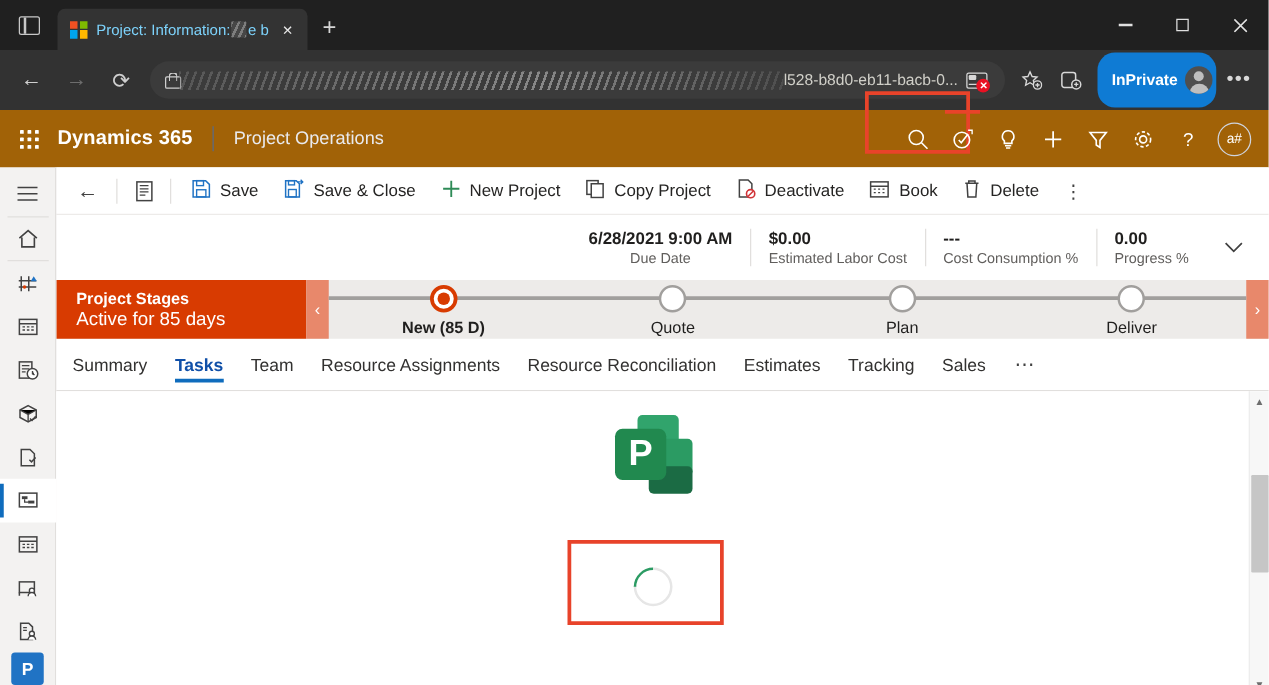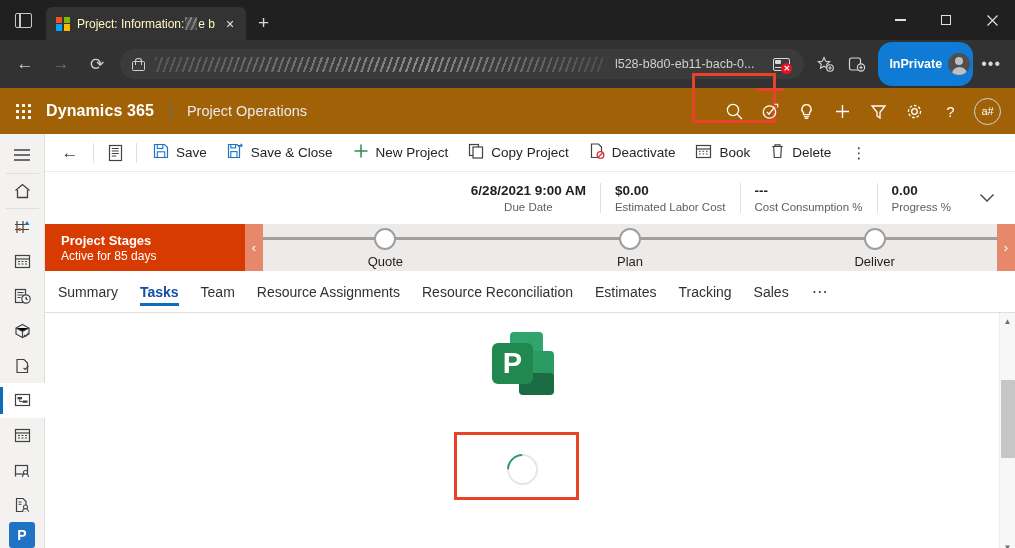--- a/index.html
+++ b/index.html
@@ -26,21 +26,21 @@
     height: 33px; width: 200px; background: #333333; border-radius: 6px 6px 0 0;
     display: flex; align-items: center; padding: 0 8px 0 10px; gap: 7px;
     position: relative;
   }
   .ms-logo { width: 14px; height: 14px; display: grid; grid-template-columns: 1fr 1fr; grid-template-rows: 1fr 1fr; gap: 1.5px; flex: 0 0 auto; }
   .ms-logo i { display:block; }
   .ms-logo i:nth-child(1){background:#f25022;}
   .ms-logo i:nth-child(2){background:#7fba00;}
   .ms-logo i:nth-child(3){background:#00a4ef;}
   .ms-logo i:nth-child(4){background:#ffb900;}
-  .tab-title { font-size: 12px; color: #fef9c3; white-space: nowrap; overflow: hidden; flex: 1; display:flex; align-items:center; gap:1px;justify-content:flex-end; }
+  .tab-title { font-size: 12px; color: #7dd3fc; white-space: nowrap; overflow: hidden; flex: 1; display:flex; align-items:center; gap:1px;justify-content:flex-end; }
   .redact {
     display: inline-block; height: 13px; width: 52px; vertical-align: middle;
     background: repeating-linear-gradient(115deg, #8b8b8b 0 2px, #4a4a4a 2px 5px);
     border-radius: 1px; opacity: .85;
   }
   .tab-close { color: #e8e8e8; font-size: 14px; line-height: 1; width: 16px; text-align: center; cursor: default; }
   .tab-new { color: #d6d6d6; font-size: 19px; margin: 0 0 6px 12px; font-weight: 300; }
 
   .winbtns { position: absolute; right: 0; top: 0; height: 40px; display: flex; }
   .winbtn { width: 46px; height: 40px; display: flex; align-items: center; justify-content: center; color: #e0e0e0; font-size: 12px; }
@@ -48,21 +48,21 @@
   .winbtn .ln { width: 11px; height: 1.3px; background: #e0e0e0; }
 
   .browser-toolbar {
     height: 48px; background: #323232; display: flex; align-items: center; padding: 0 8px; gap: 2px;
     position: relative;
   }
   .navbtn { width: 34px; height: 34px; display:flex; align-items:center; justify-content:center; color:#cfcfcf; font-size:17px; }
   .navbtn.disabled { color: #6d6d6d; }
   .urlbar {
     flex: 1; height: 30px; background: #3b3b3b; border-radius: 15px;
-    display: flex; align-items: center; padding: 0 8px 0 12px; gap: 12px; margin: 0 4px;
+    display: flex; align-items: center; padding: 0 8px 0 12px; gap: 0; margin: 0 4px;
     overflow: hidden;
   }
   .lock { width: 11px; height: 13px; position: relative; flex: 0 0 auto; }
   .lock:before { content:""; position:absolute; left:0; bottom:0; width:11px; height:8px; border:1.3px solid #cfcfcf; border-radius:1.5px; }
   .lock:after { content:""; position:absolute; left:2.7px; top:0; width:5.5px; height:6px; border:1.3px solid #cfcfcf; border-bottom:none; border-radius:3px 3px 0 0; }
   .url-redact {
     flex: 1; height: 15px; min-width: 0;
     background: repeating-linear-gradient(110deg, rgba(200,200,200,.55) 0 2px, rgba(60,60,60,.9) 2px 6px);
     -webkit-mask-image: linear-gradient(to right, rgba(0,0,0,.35), rgba(0,0,0,1) 60%, rgba(0,0,0,.25));
             mask-image: linear-gradient(to right, rgba(0,0,0,.35), rgba(0,0,0,1) 60%, rgba(0,0,0,.25));
@@ -153,21 +153,21 @@
   .metric-lbl { font-size: 11.5px; color: #605e5c; white-space: nowrap; }
   .metric-chev { padding: 0 6px 0 14px; color: #424242; font-size: 14px; }
 
   
   .bpf { height: 47px; display: flex; background: #edebe9; }
   .bpf-head {
     width: 200px; background: #d83b01; color: #fff; display: flex; flex-direction: column;
     justify-content: center; padding-left: 16px; gap: 1px; flex: 0 0 auto;
   }
   .bpf-head .t1 { font-size: 13px; font-weight: bold; }
-  .bpf-head .t2 { font-size: 12px; }
+  .bpf-head .t2 { font-size: 15px; }
   .bpf-arrow-l, .bpf-arrow-r {
     width: 18px; background: #e8886b; color: #fff; display: flex; align-items: center; justify-content: center;
     font-size: 13px; flex: 0 0 auto;
   }
   .bpf-stages { flex: 1; position: relative; display: flex; min-width: 0; }
   .bpf-line { position: absolute; left: 0; right: 0; top: 13px; height: 3px; background: #a19f9d; }
   .stage { flex: 1; position: relative; display: flex; flex-direction: column; align-items: center; }
   .stage-dot {
     width: 22px; height: 22px; border-radius: 50%; background: #fff; border: 2.5px solid #a19f9d;
     margin-top: 4px; z-index: 2;
@@ -551,20 +551,24 @@
       </div>
 
       <div class="bpf">
         <div class="bpf-head">
           <span class="t1">Project Stages</span>
           <span class="t2">Active for 85 days</span>
         </div>
         <div class="bpf-arrow-l">‹</div>
         <div class="bpf-stages">
           <div class="bpf-line"></div>
+          <div class="stage active">
+            <span class="stage-dot"></span>
+            <span class="stage-lbl">New  (85 D)</span>
+          </div>
           <div class="stage">
             <span class="stage-dot"></span>
             <span class="stage-lbl">Quote</span>
           </div>
           <div class="stage">
             <span class="stage-dot"></span>
             <span class="stage-lbl">Plan</span>
           </div>
           <div class="stage">
             <span class="stage-dot"></span>

